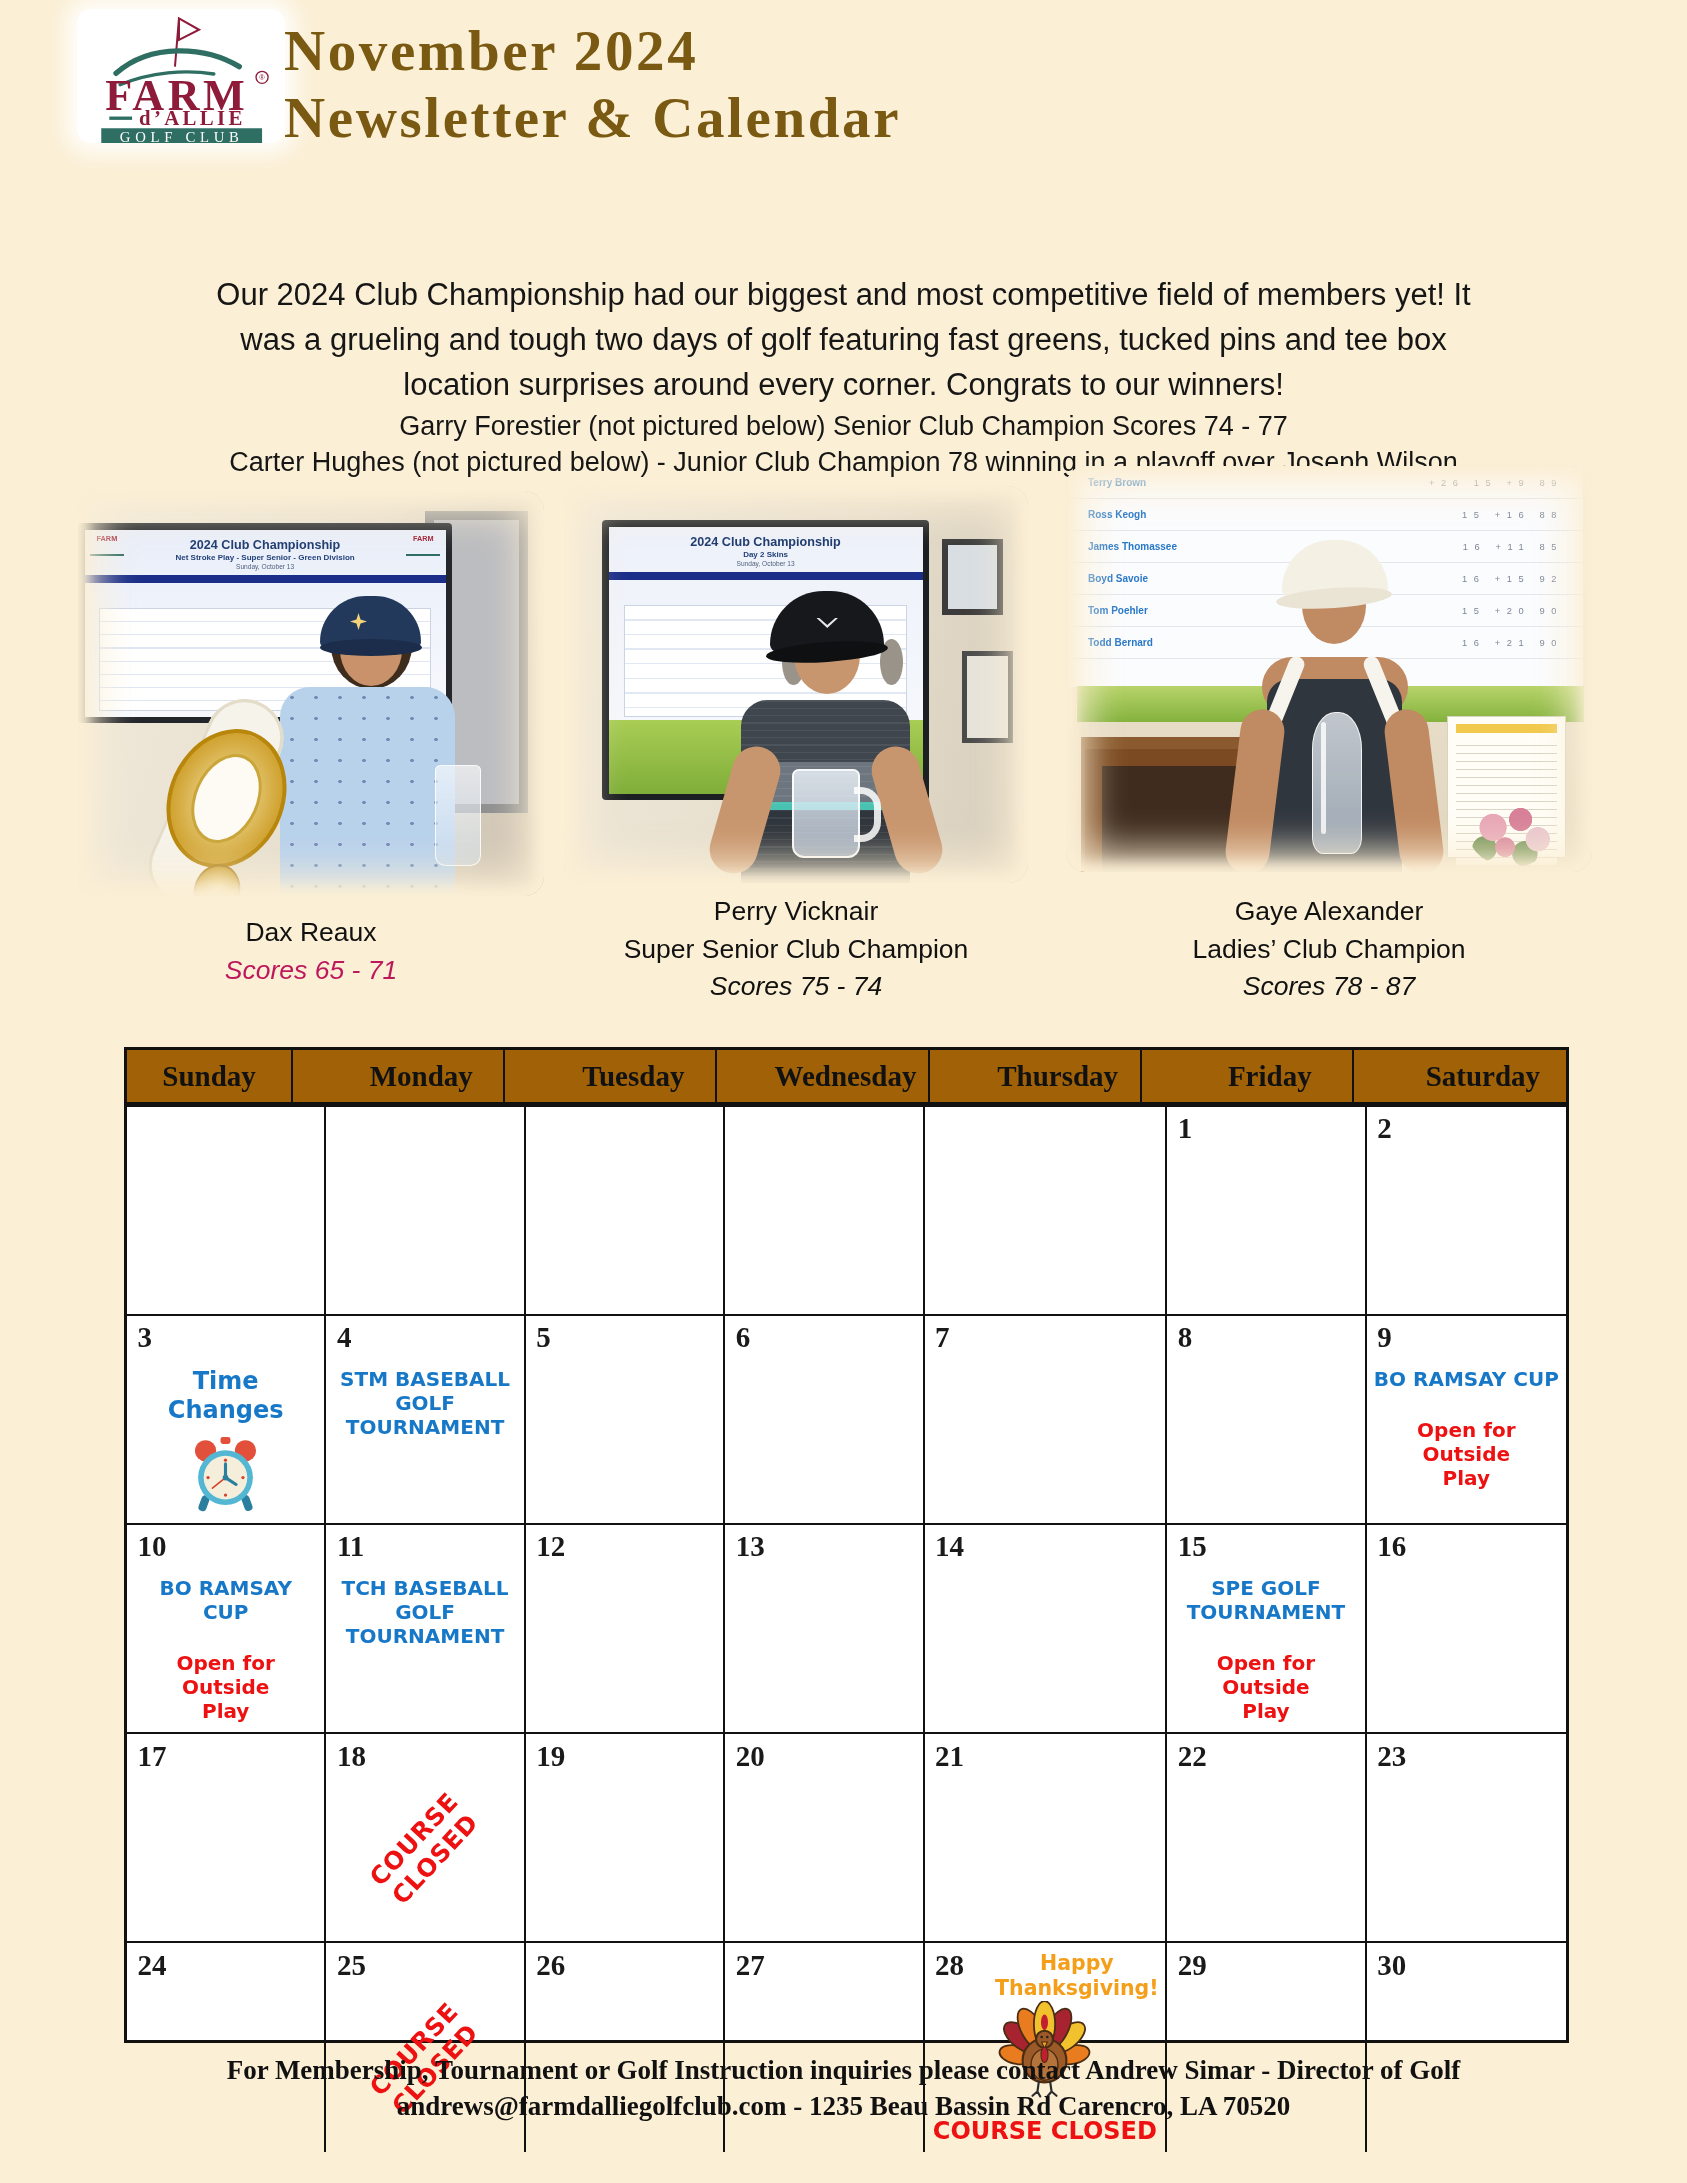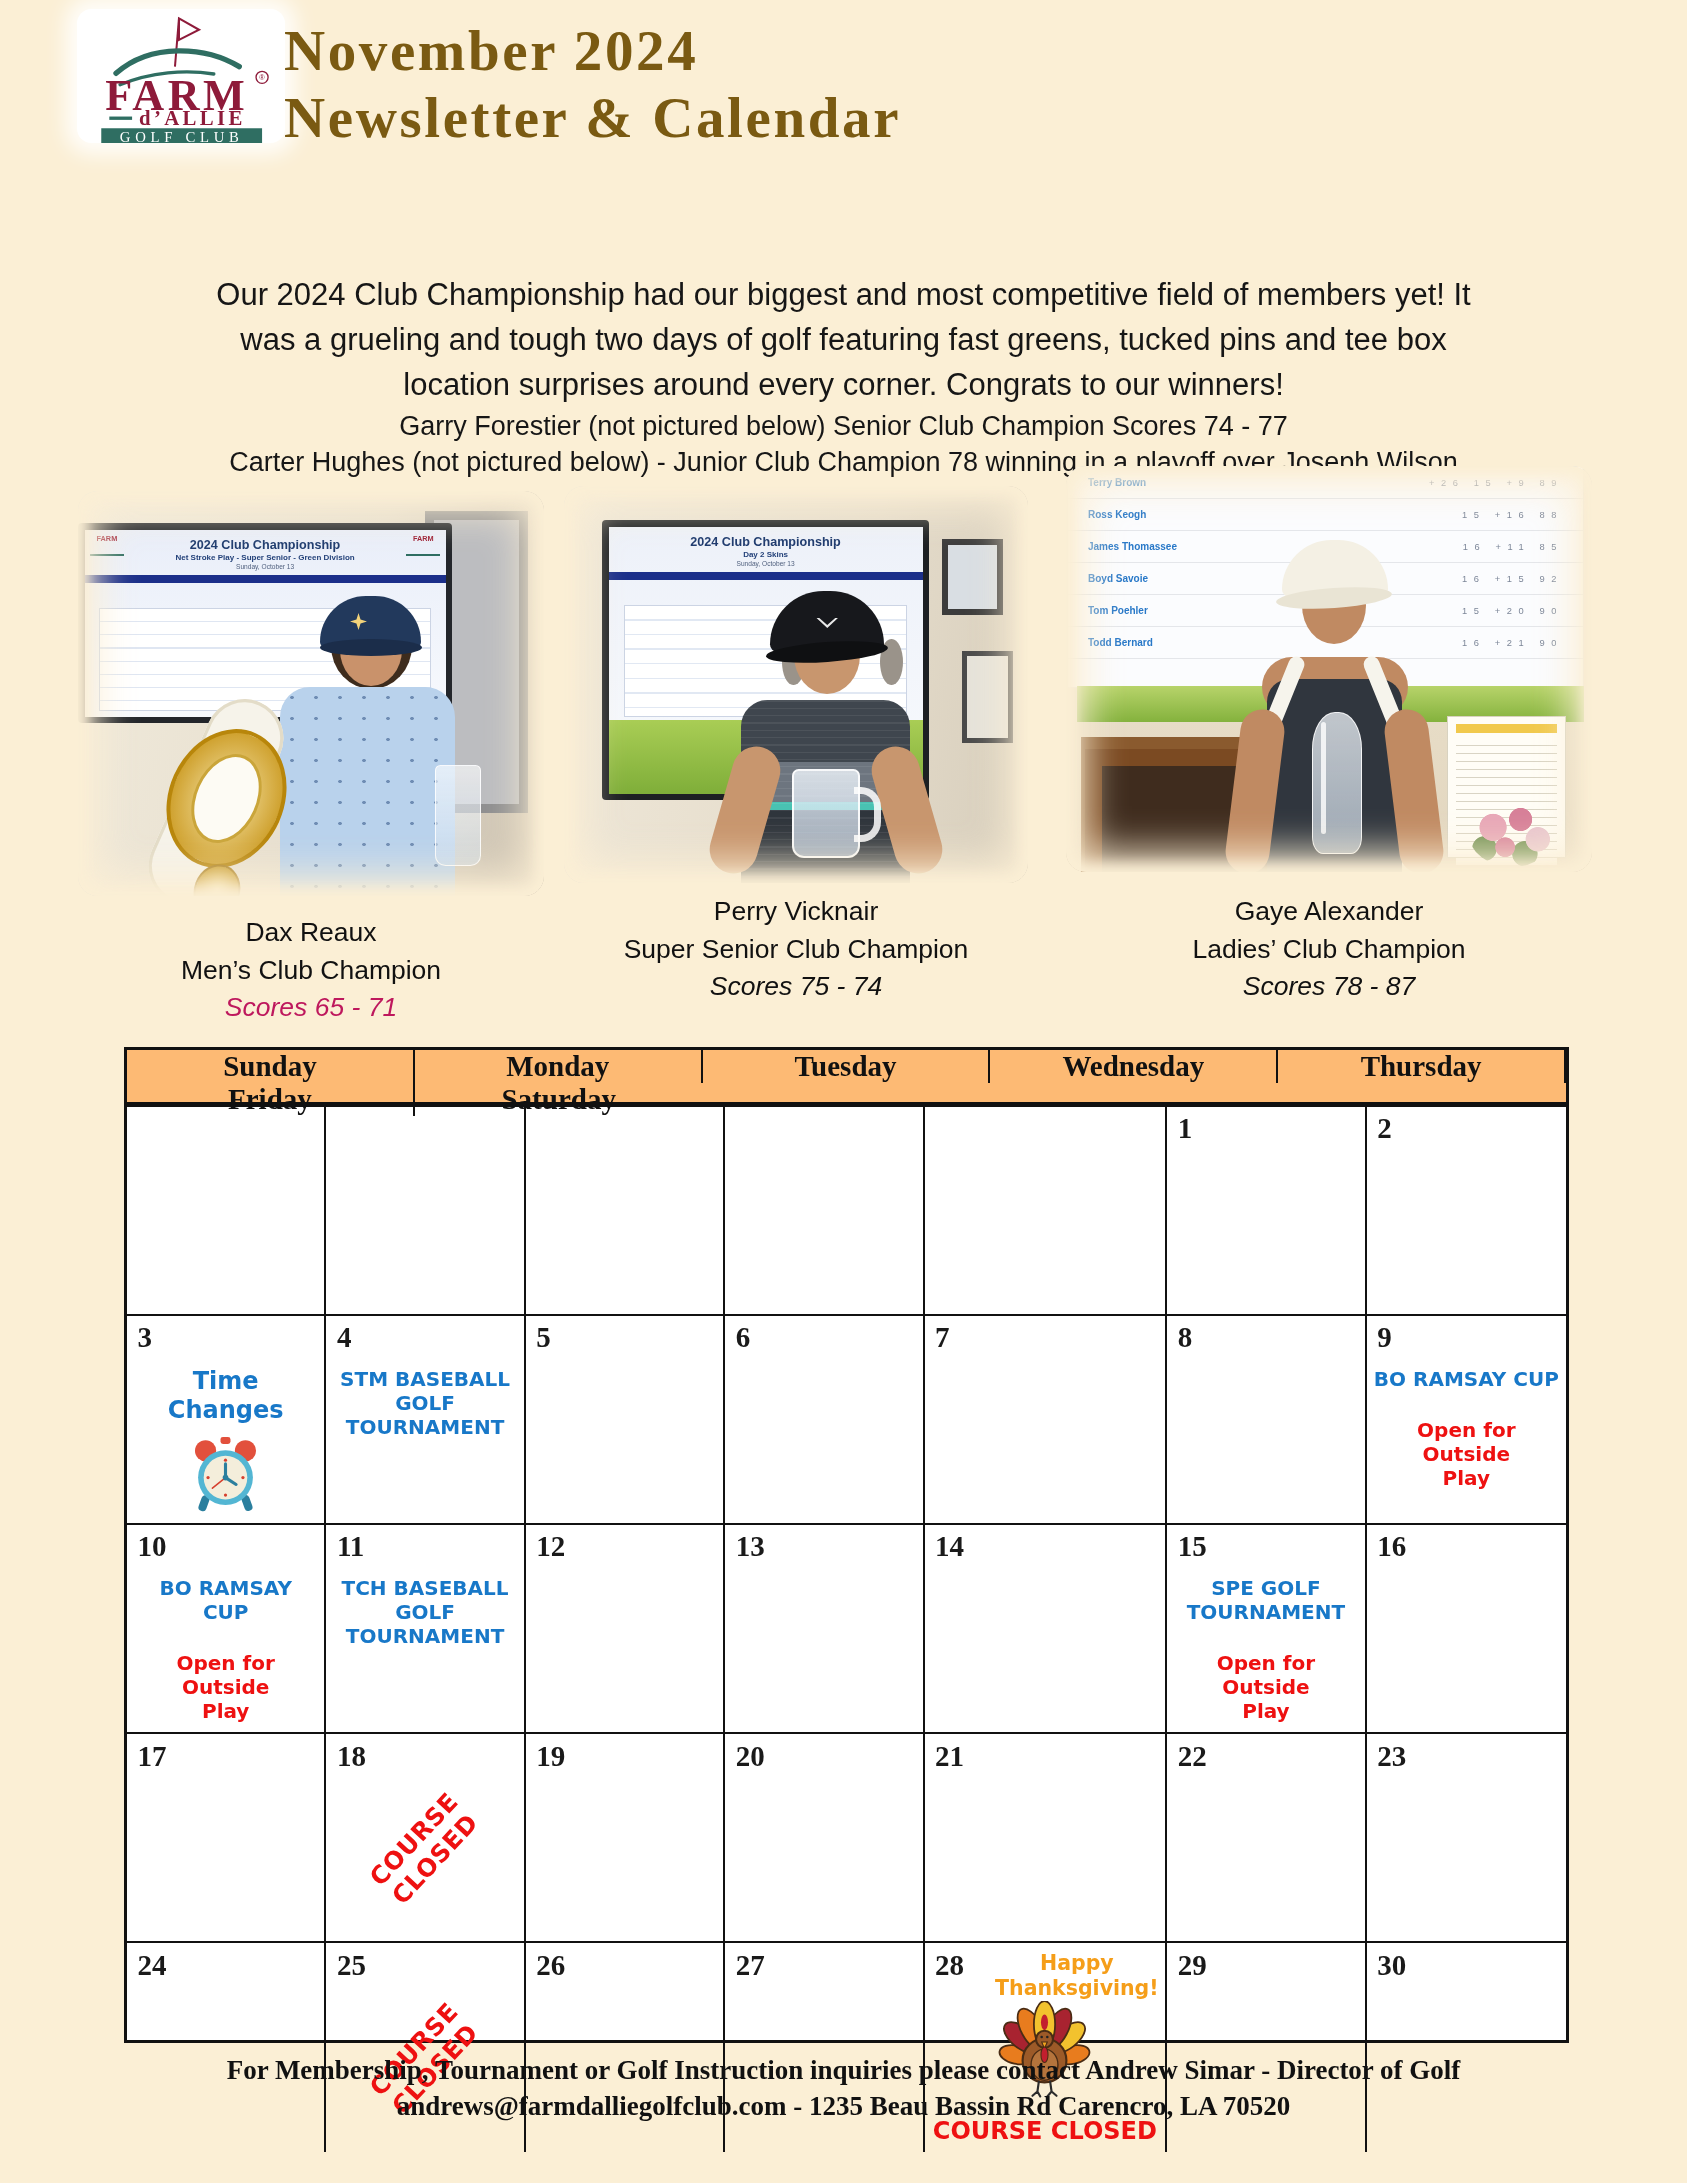--- a/index.html
+++ b/index.html
@@ -129,22 +129,22 @@
   .caption{position:absolute;text-align:center;font-size:26.5px;line-height:1.42;color:#111;}
   .cap1c{left:78px;width:466px;top:914px;}
   .cap2c{left:564px;width:464px;top:893px;}
   .cap3c{left:1066px;width:526px;top:893px;}
   .cap-scores{font-style:italic;}
   .cap-scores.red{color:#be185d;}
 
   
   .calendar{position:absolute;left:124px;top:1047px;width:1439px;height:990px;border:3.3px solid #111;background:#fff;
             display:flex;flex-direction:column;}
-  .cal-head-row{display:grid;grid-template-columns:repeat(5,1fr);height:52px;background:#fdba74;
-                border-bottom:5.3px solid #111;flex:0 0 auto;}
+  .cal-head-row{display:grid;grid-template-columns:repeat(7,1fr);height:52px;background:#a16207;
+                border-bottom:5.3px solid #111;flex:0 0 auto;gap:46px;}
   .cal-head{display:flex;align-items:center;justify-content:center;border-right:2px solid #111;
             font-family:"Liberation Serif",serif;font-weight:bold;font-size:29px;color:#111;}
   .cal-head.last-col{border-right:none;}
   .cal-grid{display:grid;grid-template-columns:repeat(7,1fr);grid-auto-rows:1fr;flex:1 1 auto;}
   .cal-cell{position:relative;border-right:2px solid #111;border-bottom:2px solid #111;
             padding:42px 6.6px 6.6px 6.6px;display:flex;flex-direction:column;}
   .cal-cell.last-col{border-right:none;}
   .cal-cell.last-row{border-bottom:none;}
   .day-num{position:absolute;left:10.6px;top:5.3px;font-family:"Liberation Serif",serif;font-weight:bold;
            font-size:29px;color:#1a1a1a;}
@@ -297,21 +297,20 @@
       <div class="strap3l"></div>
       <div class="strap3r"></div>
       <div class="arm3l"></div>
       <div class="arm3r"></div>
       <div class="vase3"></div>
     </div>
   </div>
 
   <div class="caption cap1c">
     <div>Dax Reaux</div>
-    <div>Men’s Club Champion</div>
     <div class="cap-scores red">Scores 65 - 71</div>
   </div>
   <div class="caption cap2c">
     <div>Perry Vicknair</div>
     <div>Super Senior Club Champion</div>
     <div class="cap-scores">Scores 75 - 74</div>
   </div>
   <div class="caption cap3c">
     <div>Gaye Alexander</div>
     <div>Ladies’ Club Champion</div>

